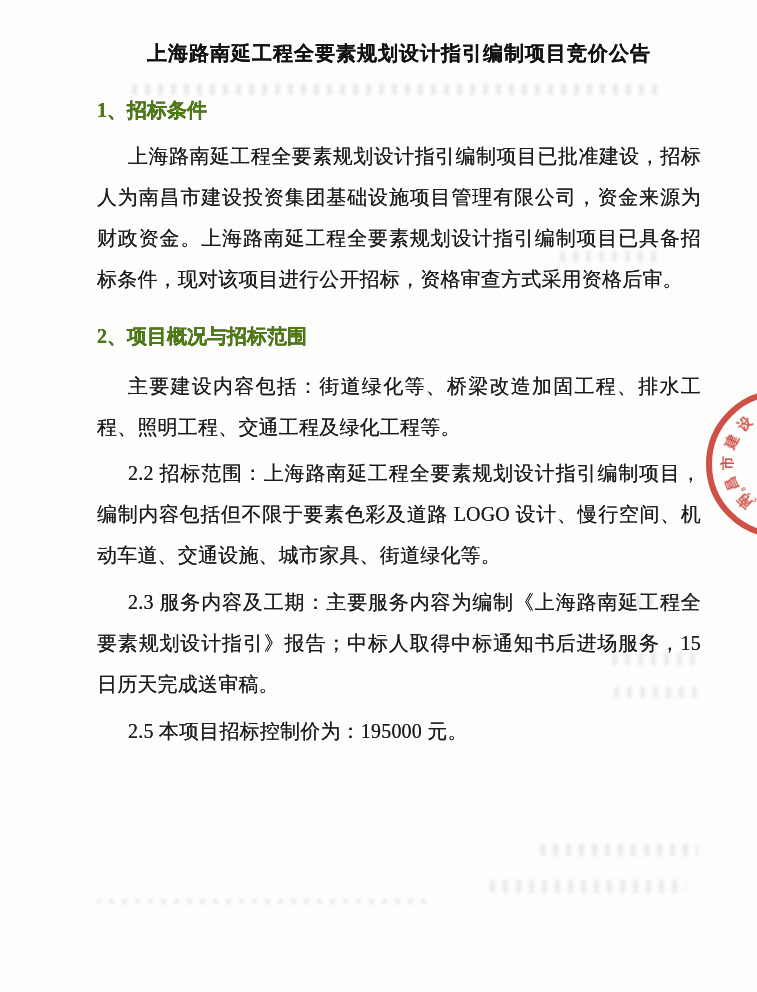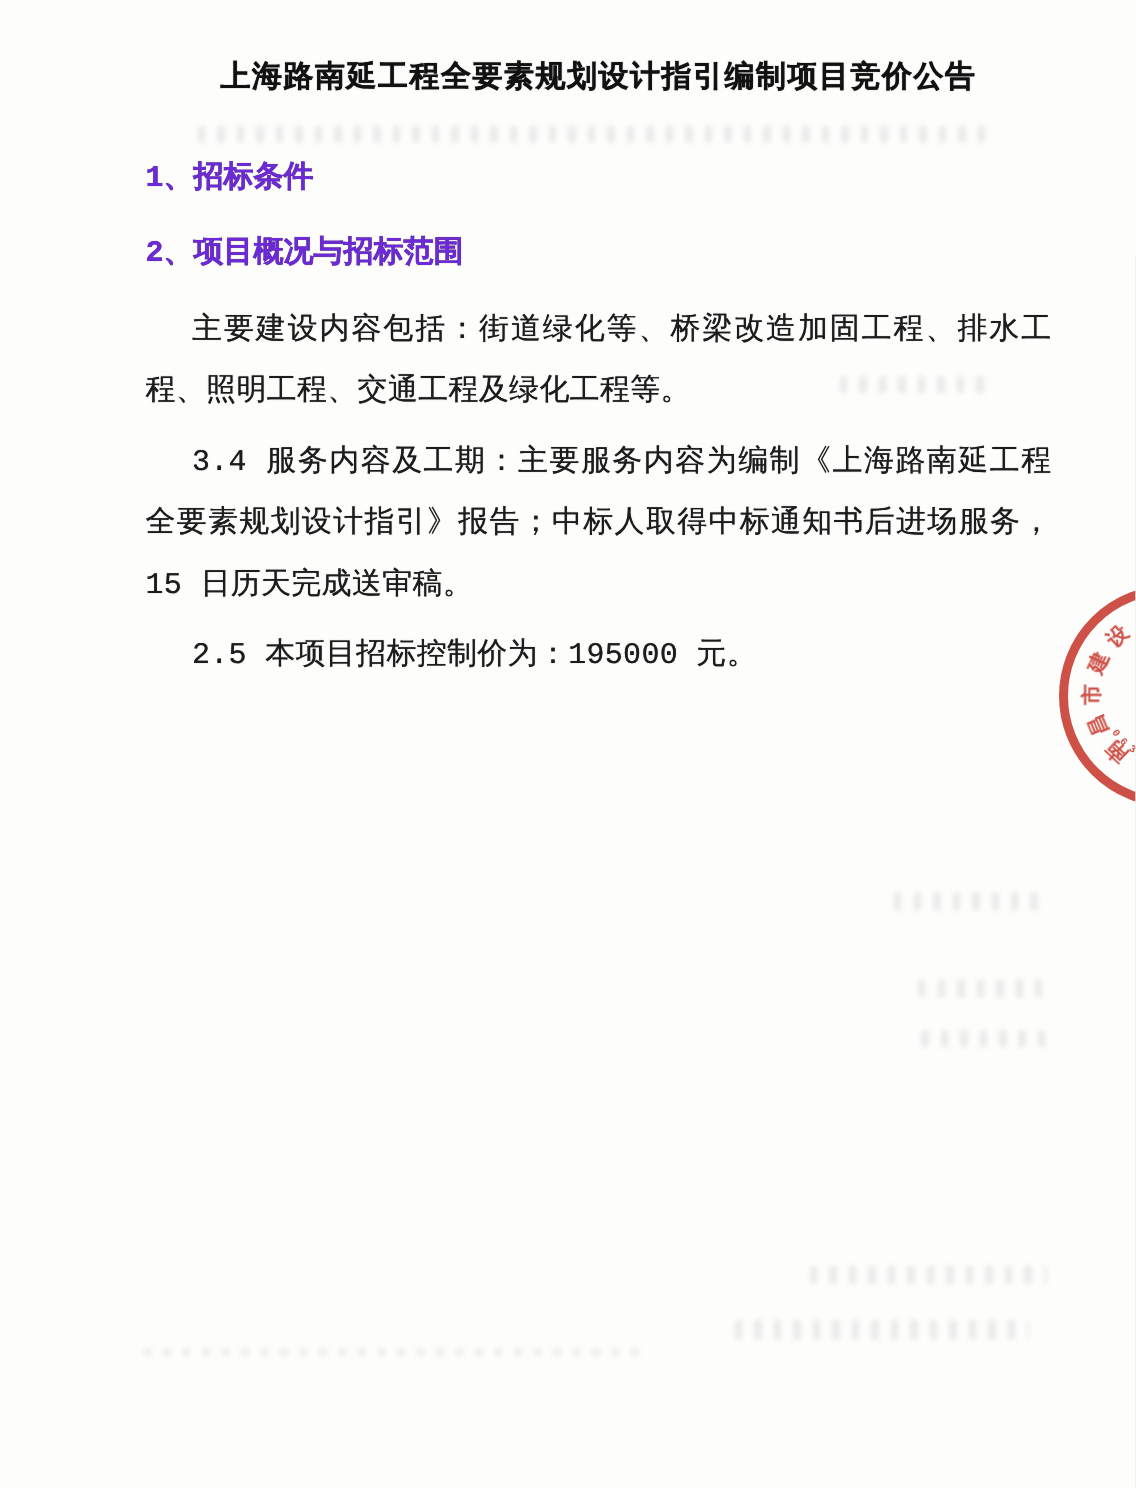--- a/index.html
+++ b/index.html
@@ -2,43 +2,43 @@
 <html lang="zh"><head>
 <meta charset="utf-8">
 <style>
   html,body{margin:0;padding:0;background:#e8e8e8;}
   .page{
     position:relative;
     width:757px;height:992px;
     margin:0 auto;
     background:#fdfdfc;
     overflow:hidden;
-    font-family:Liberation Mono, monospace;
+    font-family:Liberation Serif, serif;
     color:#1c1c1c;
   }
   .content{
     position:absolute;
     left:97px;top:30px;width:604px;
   }
   .doc-title{
     font-size:20px;
     font-weight:bold;
     text-align:center;
     line-height:30px;
     margin:8px 0 0 0;
     letter-spacing:1px;
     color:#111;
     text-shadow:0 0 0.6px #111;
   }
   .sec-heading{
     font-size:20px;
     font-weight:bold;
     line-height:28px;
-    margin:38px 0 12px 0;
-    color:#6d28d9;
+    margin:28px 0 12px 0;
+    color:#4d7c0f;
     text-shadow:0 0 0.5px #222;
   }
   .sec-heading.second{margin-top:22px;margin-bottom:16px;}
   .para{
     font-size:20px;
     line-height:41px;
     margin:0 0 3px 0;
     text-align:justify;
     text-indent:31px;
     text-shadow:0 0 0.5px #333;
@@ -90,28 +90,30 @@
 <body>
 
 <div class="page">
 
   <div class="content">
 
     <div class="doc-title">上海路南延工程全要素规划设计指引编制项目竞价公告</div>
 
     <div class="sec-heading">1、招标条件</div>
 
+    <p class="para">上海路南延工程全要素规划设计指引编制项目已批准建设，招标人为南昌市建设投资集团基础设施项目管理有限公司，资金来源为财政资金。上海路南延工程全要素规划设计指引编制项目已具备招标条件，现对该项目进行公开招标，资格审查方式采用资格后审。</p>
 
     <div class="sec-heading second">2、项目概况与招标范围</div>
 
 
     <p class="para">主要建设内容包括：街道绿化等、桥梁改造加固工程、排水工程、照明工程、交通工程及绿化工程等。</p>
 
+    <p class="para" style="margin-top:5px;">2.2 招标范围：上海路南延工程全要素规划设计指引编制项目，编制内容包括但不限于要素色彩及道路 LOGO 设计、慢行空间、机动车道、交通设施、城市家具、街道绿化等。</p>
 
-    <p class="para" style="margin-top:6px;">3.4 服务内容及工期：主要服务内容为编制《上海路南延工程全要素规划设计指引》报告；中标人取得中标通知书后进场服务，15 日历天完成送审稿。</p>
+    <p class="para" style="margin-top:6px;">2.3 服务内容及工期：主要服务内容为编制《上海路南延工程全要素规划设计指引》报告；中标人取得中标通知书后进场服务，15 日历天完成送审稿。</p>
 
 
     <p class="para" style="margin-top:6px;">2.5 本项目招标控制价为：195000 元。</p>
 
   </div>
 
   <div class="stamp">
     <div class="stamp-ring"></div>
     <span class="stamp-char" style="transform:rotate(-137deg) translate(0,-52px);">南</span>
     <span class="stamp-char" style="transform:rotate(-113deg) translate(0,-52px);">昌</span>

